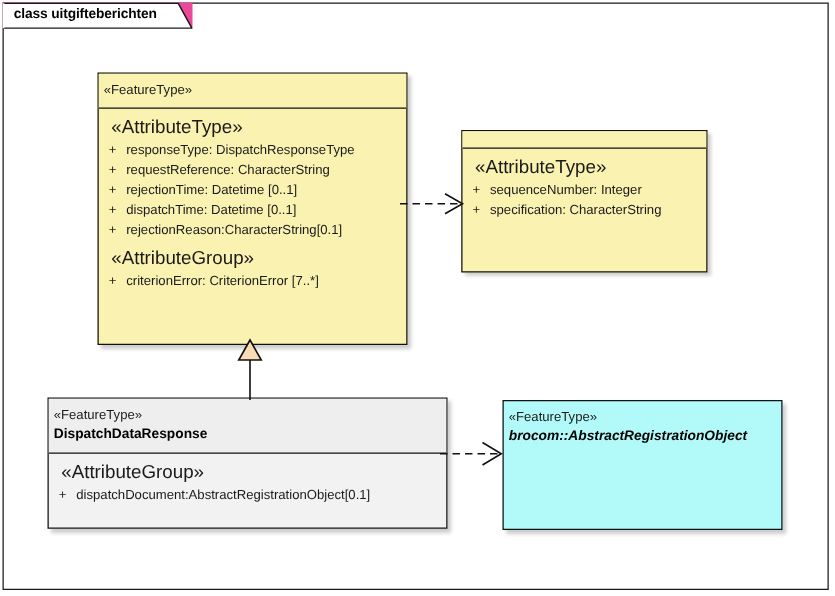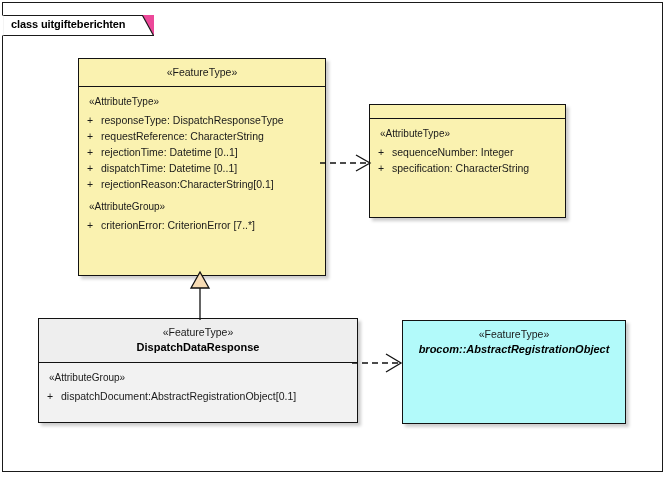--- a/index.html
+++ b/index.html
@@ -30,21 +30,20 @@
   }
   
   .title-tab {
     position: absolute;
     left: 2px;
     top: 2px;
     height: 20px;
     width: 152px;
     background: #ec4899;
     box-sizing: border-box;
-    margin-top: 13px;
   }
   .title-tab .tab-shape {
     position: absolute;
     left: 0; top: 0;
     width: 152px;
     height: 21px;
   }
   .title-tab .tab-label {
     position: absolute;
     left: 9px;
@@ -59,21 +58,21 @@
   .uml-box {
     position: absolute;
     box-sizing: border-box;
     border: 1.5px solid #121212;
     box-shadow: 3px 3px 3px rgba(0,0,0,0.20);
   }
   .uml-head {
     box-sizing: border-box;
     border-bottom: 1.5px solid #121212;
     padding: 6px 4px 7px 4px;
-    text-align: center;
+    text-align: left;
   }
   .uml-head.no-border { border-bottom: none; }
   .stereotype {
     font-size: 10.5px;
     color: #1a1a1a;
     line-height: 14px;
     white-space: nowrap;
   }
   .classname {
     font-size: 11px;
@@ -81,21 +80,21 @@
     color: #000000;
     line-height: 15px;
     white-space: nowrap;
     margin-top: 1px;
   }
   .classname.abstract { font-style: italic; }
   .uml-body {
     padding: 6px 0 8px 0;
   }
   .group-label {
-    font-size: 10px;
+    font-size: 15px;
     color: #1a1a1a;
     padding: 0 0 2px 10px;
     line-height: 17px;
     white-space: nowrap;
   }
   .attr-row {
     display: flex;
     font-size: 10.5px;
     color: #1a1a1a;
     line-height: 16px;

